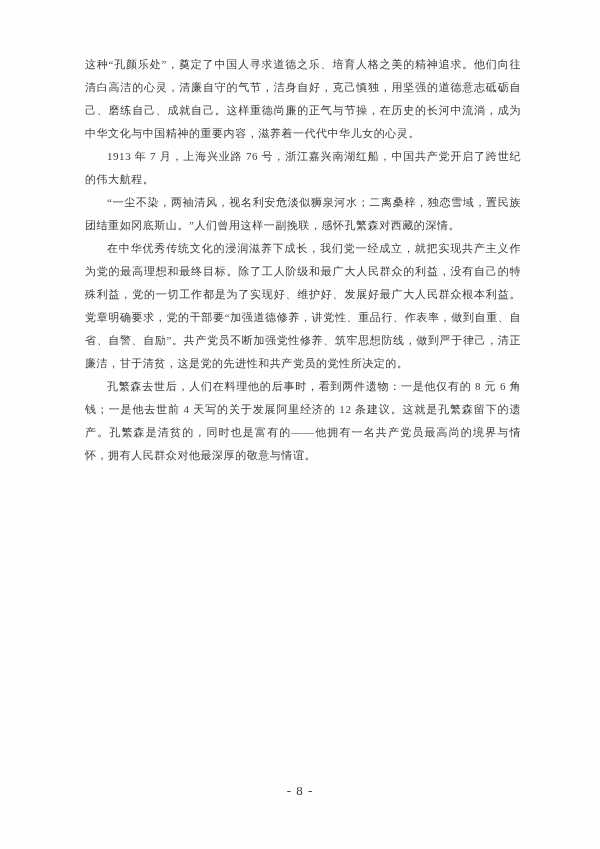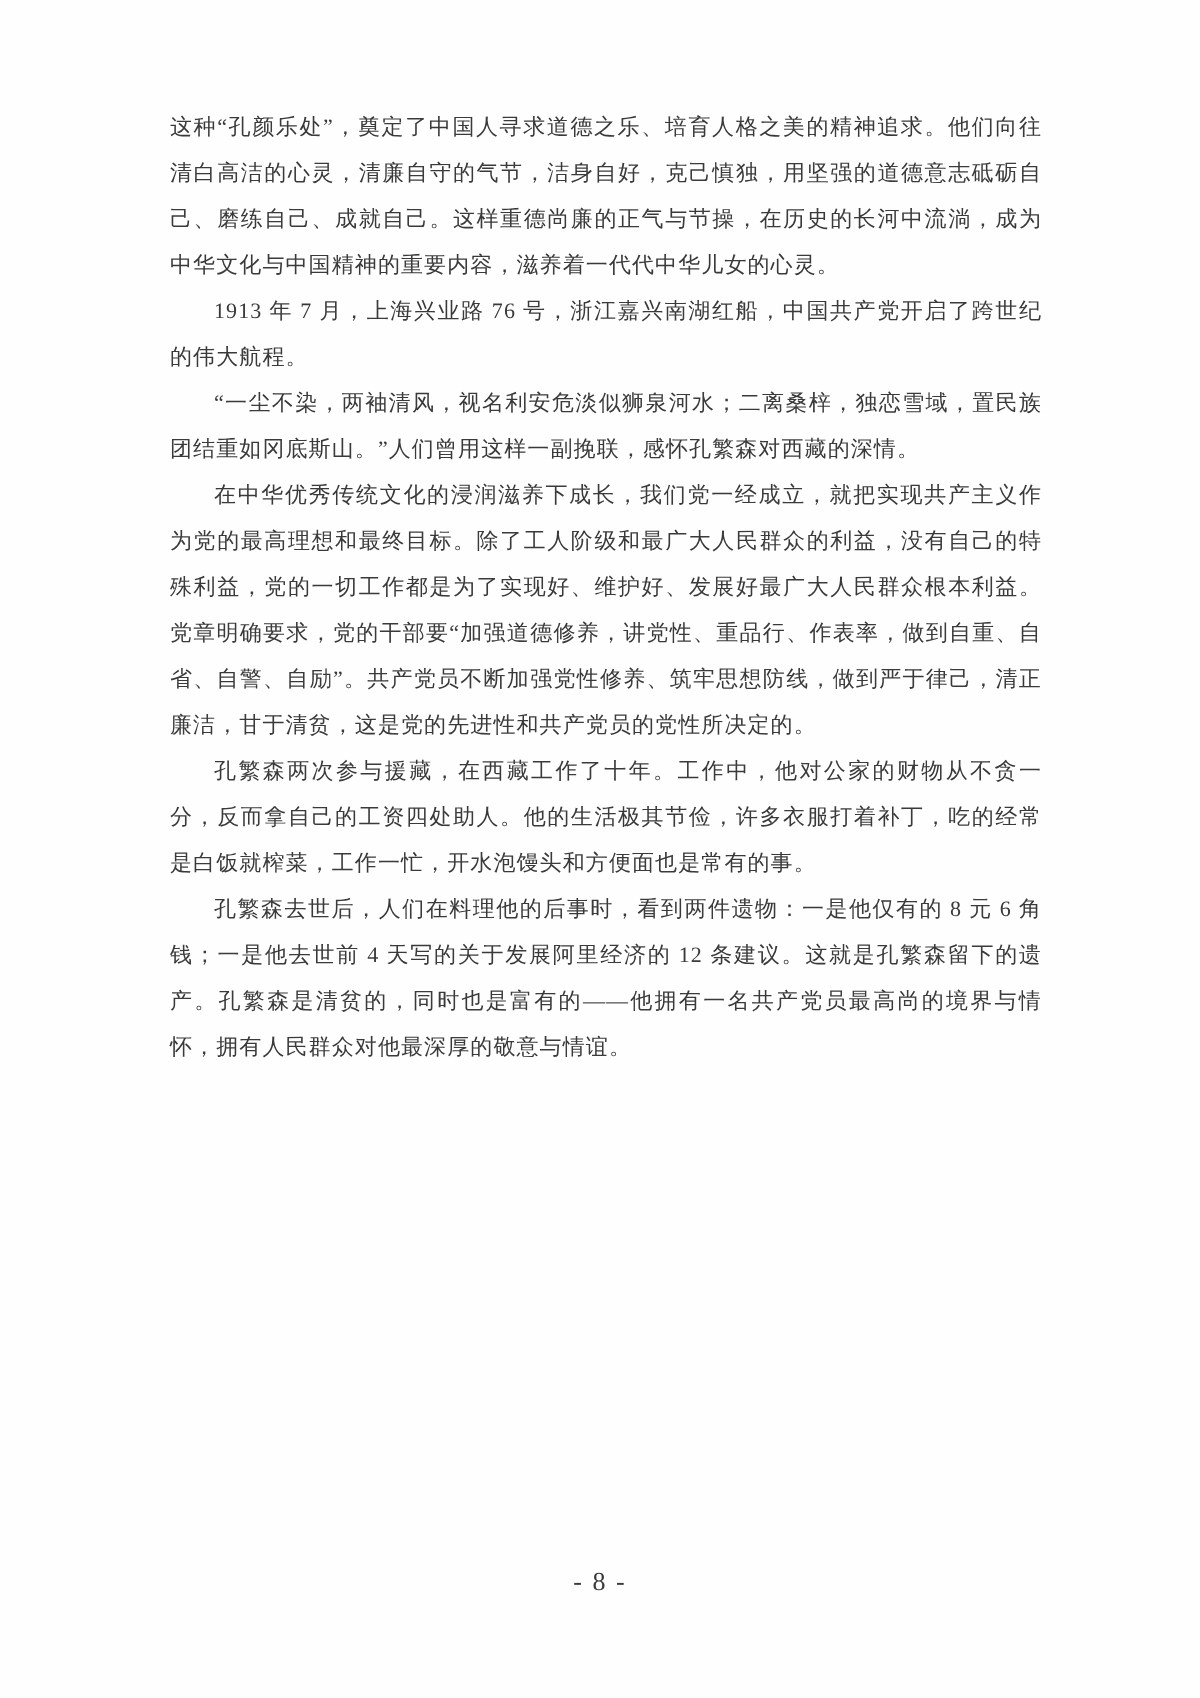--- a/index.html
+++ b/index.html
@@ -47,17 +47,16 @@
 </style>
 </head>
 <body>
 
 <div class="page">
   <div class="text-block">
     <p class="para continuation">这种“孔颜乐处”，奠定了中国人寻求道德之乐、培育人格之美的精神追求。他们向往清白高洁的心灵，清廉自守的气节，洁身自好，克己慎独，用坚强的道德意志砥砺自己、磨练自己、成就自己。这样重德尚廉的正气与节操，在历史的长河中流淌，成为中华文化与中国精神的重要内容，滋养着一代代中华儿女的心灵。</p>
     <p class="para">1913 年 7 月，上海兴业路 76 号，浙江嘉兴南湖红船，中国共产党开启了跨世纪的伟大航程。</p>
     <p class="para">“一尘不染，两袖清风，视名利安危淡似狮泉河水；二离桑梓，独恋雪域，置民族团结重如冈底斯山。”人们曾用这样一副挽联，感怀孔繁森对西藏的深情。</p>
     <p class="para">在中华优秀传统文化的浸润滋养下成长，我们党一经成立，就把实现共产主义作为党的最高理想和最终目标。除了工人阶级和最广大人民群众的利益，没有自己的特殊利益，党的一切工作都是为了实现好、维护好、发展好最广大人民群众根本利益。党章明确要求，党的干部要“加强道德修养，讲党性、重品行、作表率，做到自重、自省、自警、自励”。共产党员不断加强党性修养、筑牢思想防线，做到严于律己，清正廉洁，甘于清贫，这是党的先进性和共产党员的党性所决定的。</p>
-    <p class="para">孔繁森两次参与援藏，在西藏工作了十年。工作中，他对公家的财物从不贪一分，反而拿自己的工资四处助人。他的生活极其节俭，许多衣服打着补丁，吃的经常是白饭就榨菜，工作一忙，开水泡馒头和方便面也是常有的事。</p>
     <p class="para">孔繁森去世后，人们在料理他的后事时，看到两件遗物：一是他仅有的 8 元 6 角钱；一是他去世前 4 天写的关于发展阿里经济的 12 条建议。这就是孔繁森留下的遗产。孔繁森是清贫的，同时也是富有的——他拥有一名共产党员最高尚的境界与情怀，拥有人民群众对他最深厚的敬意与情谊。</p>
   </div>
   <div class="footer">- 8 -</div>
 </div>
 
 </body></html>

